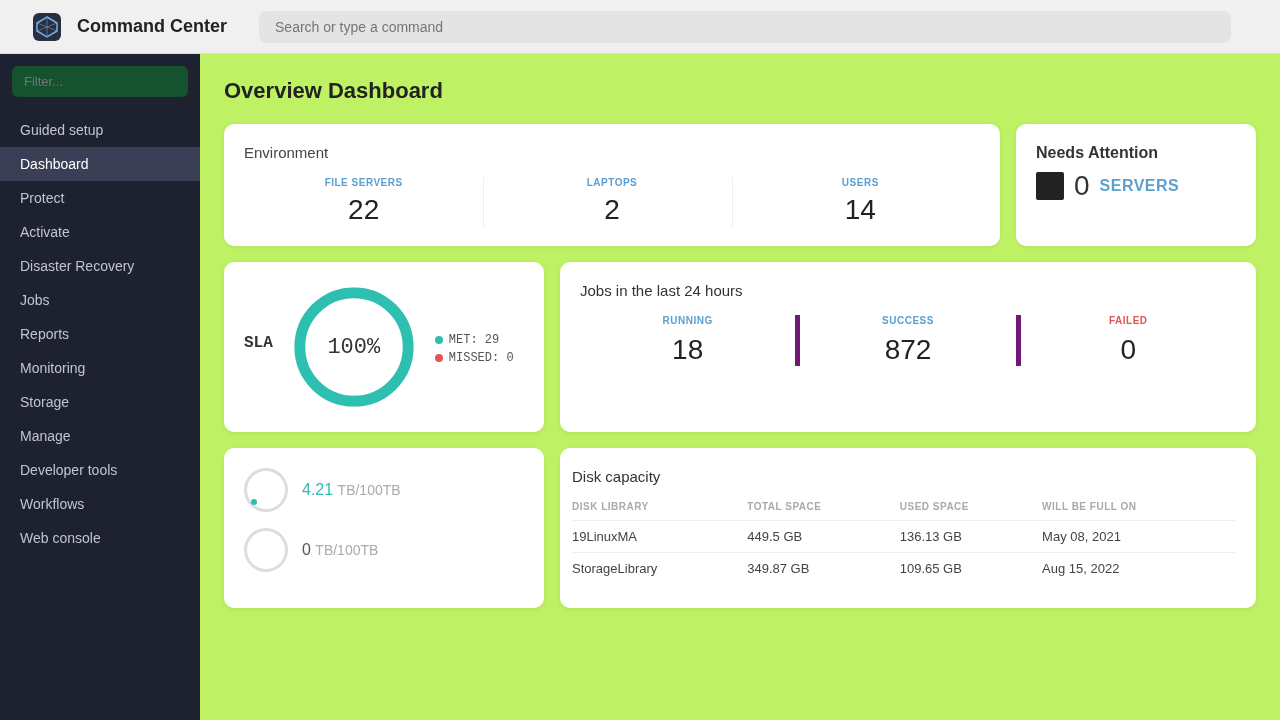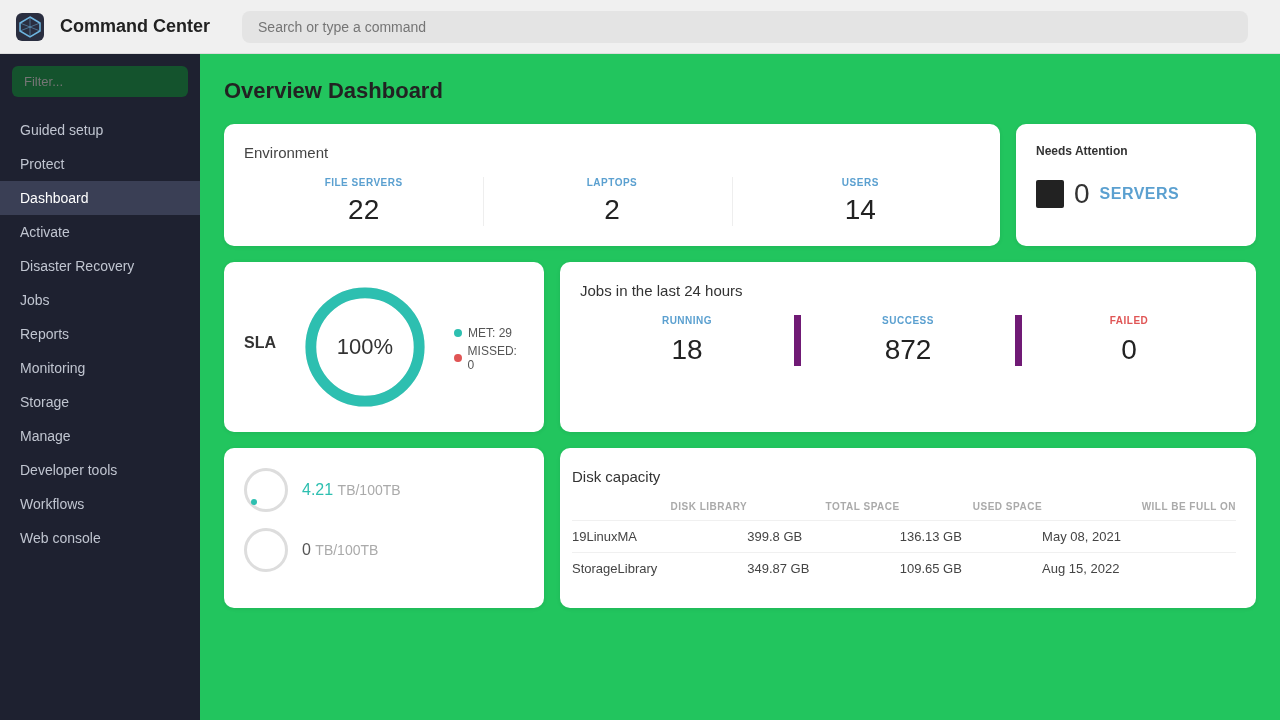--- a/index.html
+++ b/index.html
@@ -1,79 +1,79 @@
 <!DOCTYPE html>
 <html><head>
   <meta charset="utf-8">
   <style>
     * { box-sizing: border-box; margin: 0; padding: 0; }
     body { font-family: -apple-system, BlinkMacSystemFont, 'Segoe UI', sans-serif; background: #f0f0f0; display: flex; flex-direction: column; height: 720px; width: 1280px; overflow: hidden; }
 
     
-    .topbar { background: #f0f0f0; height: 54px; display: flex; align-items: center; padding: 0 12px; gap: 12px; border-bottom: 1px solid #ddd; }
+    .topbar { background: #f0f0f0; height: 54px; display: flex; align-items: center; padding: 0 29px; gap: 12px; border-bottom: 1px solid #ddd; }
     .topbar-logo { width: 36px; height: 36px; display: flex; align-items: center; justify-content: center; }
     .topbar-title { font-size: 18px; font-weight: 600; color: #222; }
     .topbar-search { flex: 1; margin: 0 20px; background: #e4e4e4; border: none; border-radius: 8px; padding: 8px 16px; font-size: 14px; color: #888; outline: none; }
 
     
     .layout { display: flex; flex: 1; overflow: hidden; }
 
     
     .sidebar { width: 200px; background: #1e2130; display: flex; flex-direction: column; padding: 12px 0; flex-shrink: 0; }
     .sidebar-filter { margin: 0 12px 16px; background: #14532d; border: none; border-radius: 6px; padding: 8px 12px; color: #aaa; font-size: 13px; outline: none; width: calc(100% - 24px); }
     .sidebar-item { padding: 9px 20px; color: #c0c5d0; font-size: 14px; cursor: pointer; border-radius: 0; }
     .sidebar-item.active { background: #3a3f55; color: #fff; font-weight: 500; }
 
     
-    .main { flex: 1; padding: 24px; overflow-y: auto; background: #22c55e; }
+    .main { flex: 1; padding: 24px; overflow-y: auto; background: #bef264; }
     .page-title { font-size: 22px; font-weight: 600; color: #222; margin-bottom: 20px; }
 
     
     .cards-row { display: flex; gap: 16px; margin-bottom: 16px; }
 
     
     .card { background: #fff; border-radius: 10px; padding: 20px; box-shadow: 0 1px 4px rgba(0,0,0,0.08); }
     .card-title { font-size: 15px; color: #444; font-weight: 500; margin-bottom: 16px; }
     .env-card { flex: 1; }
     .env-stats { display: flex; gap: 8px; }
     .env-stat { flex: 1; text-align: center; border-right: 1px solid #eee; padding: 0 10px; }
     .env-stat:last-child { border-right: none; }
     .env-stat-label { font-size: 10px; font-weight: 700; color: #5ba0d0; letter-spacing: 0.5px; margin-bottom: 6px; text-transform: uppercase; }
     .env-stat-value { font-size: 28px; font-weight: 300; color: #222; }
 
     
     .attention-card { width: 240px; flex-shrink: 0; }
-    .attention-title { font-size: 12px; font-weight: 600; color: #333; margin-bottom: 20px; }
+    .attention-title { font-size: 16px; font-weight: 600; color: #333; margin-bottom: 8px; }
     .attention-content { display: flex; align-items: center; gap: 10px; }
     .attention-square { width: 28px; height: 28px; background: #222; border-radius: 2px; flex-shrink: 0; }
     .attention-number { font-size: 28px; font-weight: 300; color: #333; }
     .attention-label { font-size: 16px; font-weight: 700; color: #5ba0d0; letter-spacing: 0.5px; text-transform: uppercase; }
 
     
     .middle-row { display: flex; gap: 16px; margin-bottom: 16px; }
 
     
-    .sla-card { flex: 0 0 320px; display: flex; align-items: center; gap: 24px; }
+    .sla-card { flex: 0 0 320px; display: flex; align-items: center; gap: 16px; font-family: Liberation Mono, monospace; }
     .sla-title { font-size: 16px; font-weight: 600; color: #333; margin-bottom: 8px; }
     .sla-circle-wrap { position: relative; width: 130px; height: 130px; flex-shrink: 0; }
     .sla-circle-svg { width: 130px; height: 130px; transform: rotate(-90deg); }
     .sla-circle-bg { fill: none; stroke: #eee; stroke-width: 10; }
     .sla-circle-fg { fill: none; stroke: #2dbfb0; stroke-width: 10; stroke-linecap: round; stroke-dasharray: 339.3; stroke-dashoffset: 0; }
     .sla-percent { position: absolute; top: 50%; left: 50%; transform: translate(-50%, -50%); font-size: 22px; font-weight: 400; color: #333; }
     .sla-legend { display: flex; flex-direction: column; gap: 4px; margin-top: 4px; }
     .sla-legend-item { display: flex; align-items: center; gap: 6px; font-size: 12px; color: #555; }
     .sla-dot { width: 8px; height: 8px; border-radius: 50%; }
     .sla-dot-green { background: #2dbfb0; }
     .sla-dot-red { background: #e05555; }
 
     
     .jobs-card { flex: 1; }
     .jobs-title { font-size: 15px; font-weight: 500; color: #333; margin-bottom: 16px; }
     .jobs-stats { display: flex; gap: 0; }
-    .jobs-stat { flex: 1; text-align: center; border-right: 7px solid #701a75; padding: 0 10px; }
+    .jobs-stat { flex: 1; text-align: center; border-right: 5px solid #701a75; padding: 0 10px; }
     .jobs-stat:last-child { border-right: none; }
     .jobs-stat-label { font-size: 10px; font-weight: 700; letter-spacing: 0.5px; margin-bottom: 8px; text-transform: uppercase; }
     .jobs-stat-label.running { color: #5ba0d0; }
     .jobs-stat-label.success { color: #5ba0d0; }
     .jobs-stat-label.failed { color: #e05555; }
     .jobs-stat-value { font-size: 28px; font-weight: 300; color: #222; }
 
     
     .bottom-row { display: flex; gap: 16px; }
 
@@ -85,21 +85,21 @@
     .capacity-circle-dot { position: absolute; bottom: 4px; left: 4px; width: 6px; height: 6px; background: #2dbfb0; border-radius: 50%; }
     .capacity-value { font-size: 16px; color: #2dbfb0; font-weight: 500; }
     .capacity-value span { color: #aaa; font-weight: 400; font-size: 14px; }
     .capacity-value-zero { font-size: 16px; color: #555; font-weight: 400; }
     .capacity-value-zero span { color: #aaa; font-size: 14px; }
 
     
     .disk-card { flex: 1; padding-left: 12px; }
     .disk-title { font-size: 15px; font-weight: 500; color: #333; margin-bottom: 16px; }
     .disk-table { width: 100%; border-collapse: collapse; }
-    .disk-table th { text-align: right; font-size: 10px; font-weight: 700; color: #aaa; letter-spacing: 0.5px; text-transform: uppercase; padding-bottom: 8px; }
+    .disk-table th { text-align: left; font-size: 10px; font-weight: 700; color: #aaa; letter-spacing: 0.5px; text-transform: uppercase; padding-bottom: 8px; }
     .disk-table td { font-size: 13px; color: #444; padding: 8px 0; border-top: 1px solid #f0f0f0; }
   </style>
 </head>
 <body>
 
 <div class="topbar">
   <div class="topbar-logo">
     <svg width="32" height="32" viewBox="0 0 32 32" fill="none">
       <rect x="2" y="2" width="28" height="28" rx="6" fill="#2a2e40"></rect>
       <path d="M16 6 L26 12 L26 20 L16 26 L6 20 L6 12 Z" fill="none" stroke="#6eb5e0" stroke-width="1.5"></path>
@@ -109,22 +109,22 @@
   <span class="topbar-title">Command Center</span>
   <input class="topbar-search" type="text" placeholder="Search or type a command" style="">
 </div>
 
 <div class="layout">
 
   <div class="sidebar">
     <input class="sidebar-filter" type="text" placeholder="Filter..." style="">
     <div id="sidebar-items">
         <div class="sidebar-item">Guided setup</div>
+        <div class="sidebar-item active">Dashboard</div>
         <div class="sidebar-item">Protect</div>
-        <div class="sidebar-item active">Dashboard</div>
         <div class="sidebar-item">Activate</div>
         <div class="sidebar-item">Disaster Recovery</div>
         <div class="sidebar-item">Jobs</div>
         <div class="sidebar-item">Reports</div>
         <div class="sidebar-item">Monitoring</div>
         <div class="sidebar-item">Storage</div>
         <div class="sidebar-item">Manage</div>
         <div class="sidebar-item">Developer tools</div>
         <div class="sidebar-item">Workflows</div>
         <div class="sidebar-item">Web console</div>
@@ -234,21 +234,21 @@
               <tr>
                 <th>DISK LIBRARY</th>
                 <th>TOTAL SPACE</th>
                 <th>USED SPACE</th>
                 <th>WILL BE FULL ON</th>
               </tr>
             </thead>
           <tbody id="disk-tbody">
               <tr>
                 <td>19LinuxMA</td>
-                <td>399.8 GB</td>
+                <td>449.5 GB</td>
                 <td>136.13 GB</td>
                 <td>May 08, 2021</td>
               </tr>
               <tr>
                 <td>StorageLibrary</td>
                 <td>349.87 GB</td>
                 <td>109.65 GB</td>
                 <td>Aug 15, 2022</td>
               </tr>
             </tbody>

